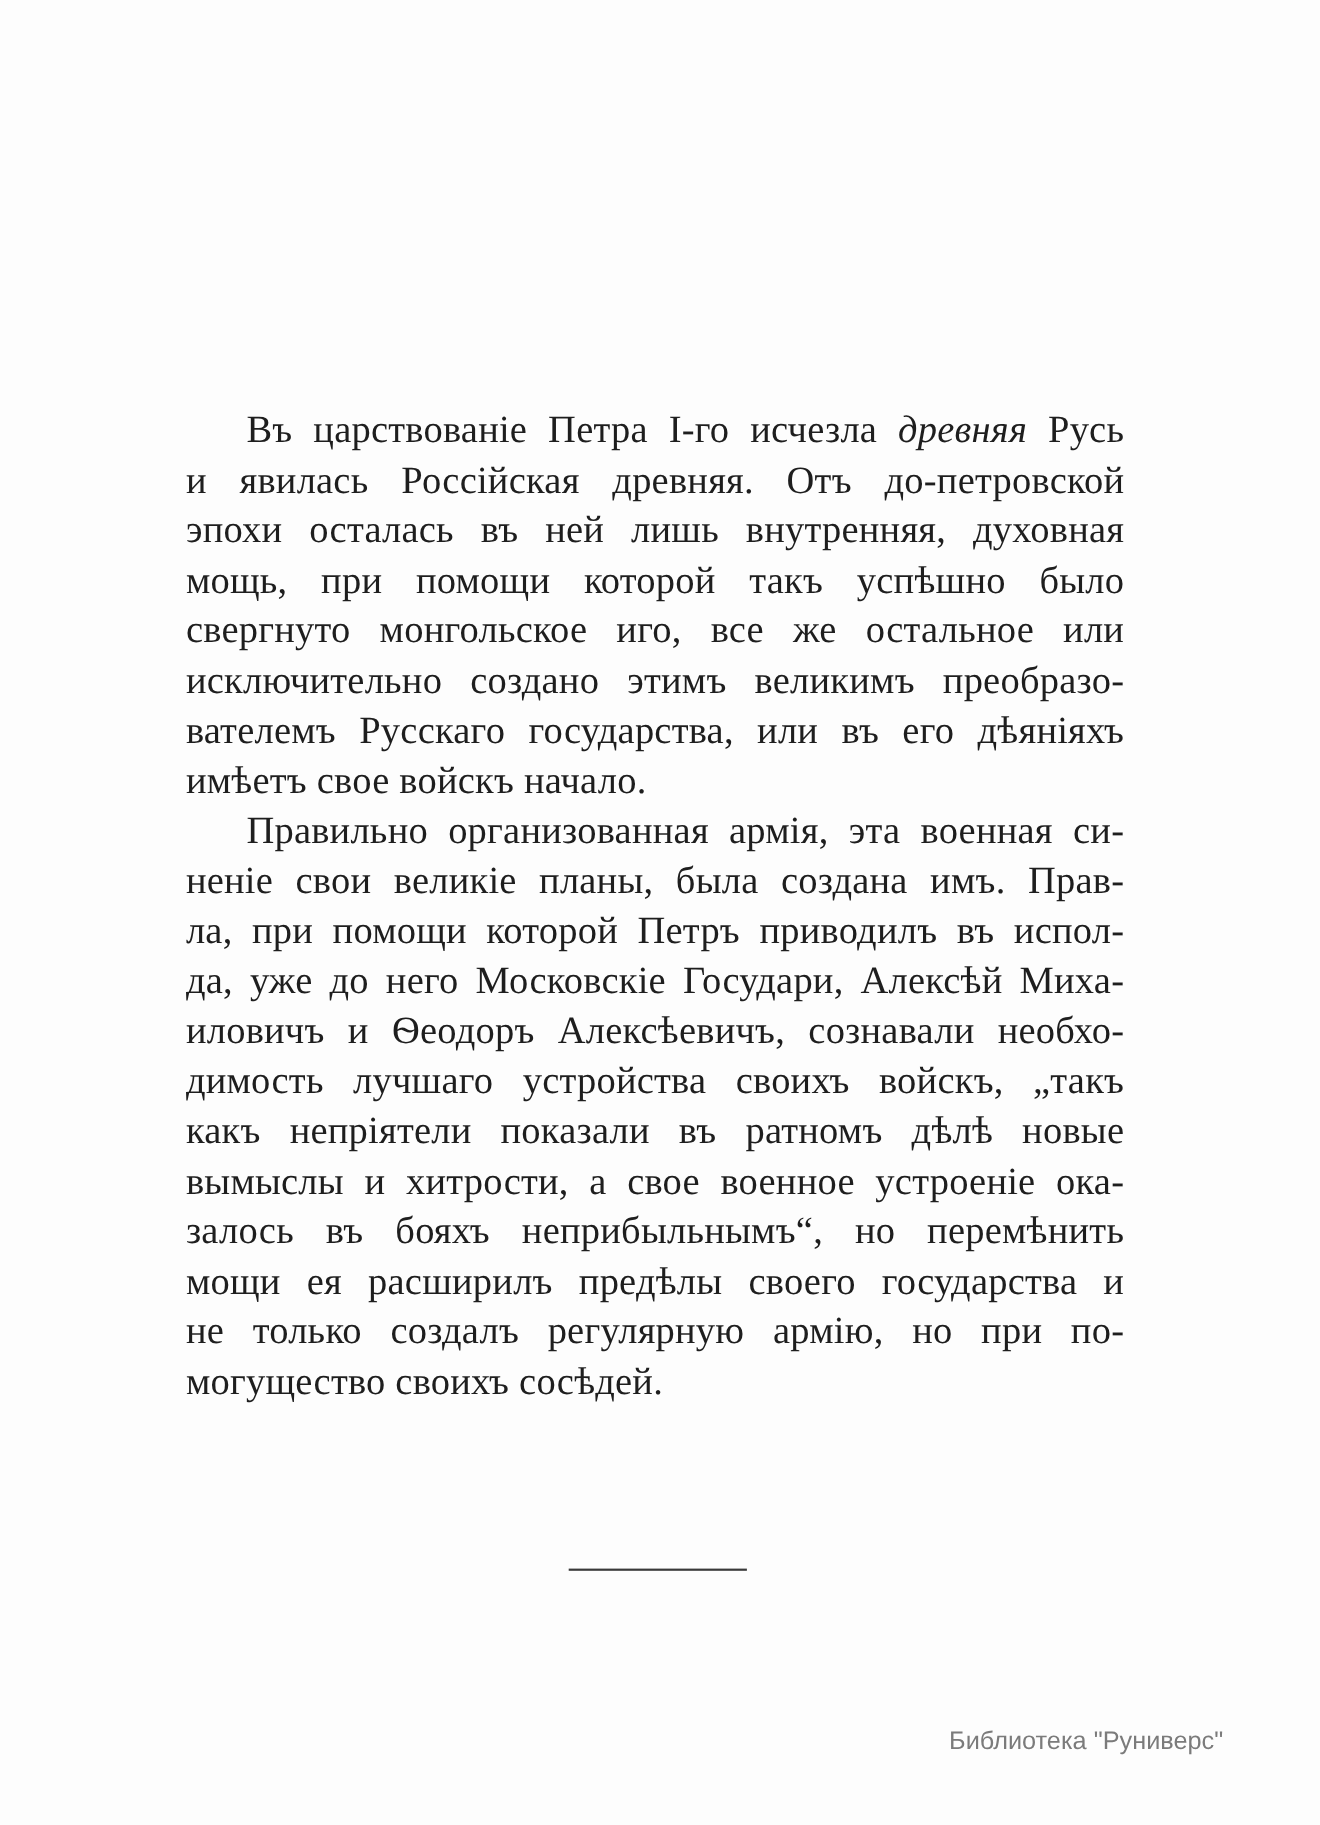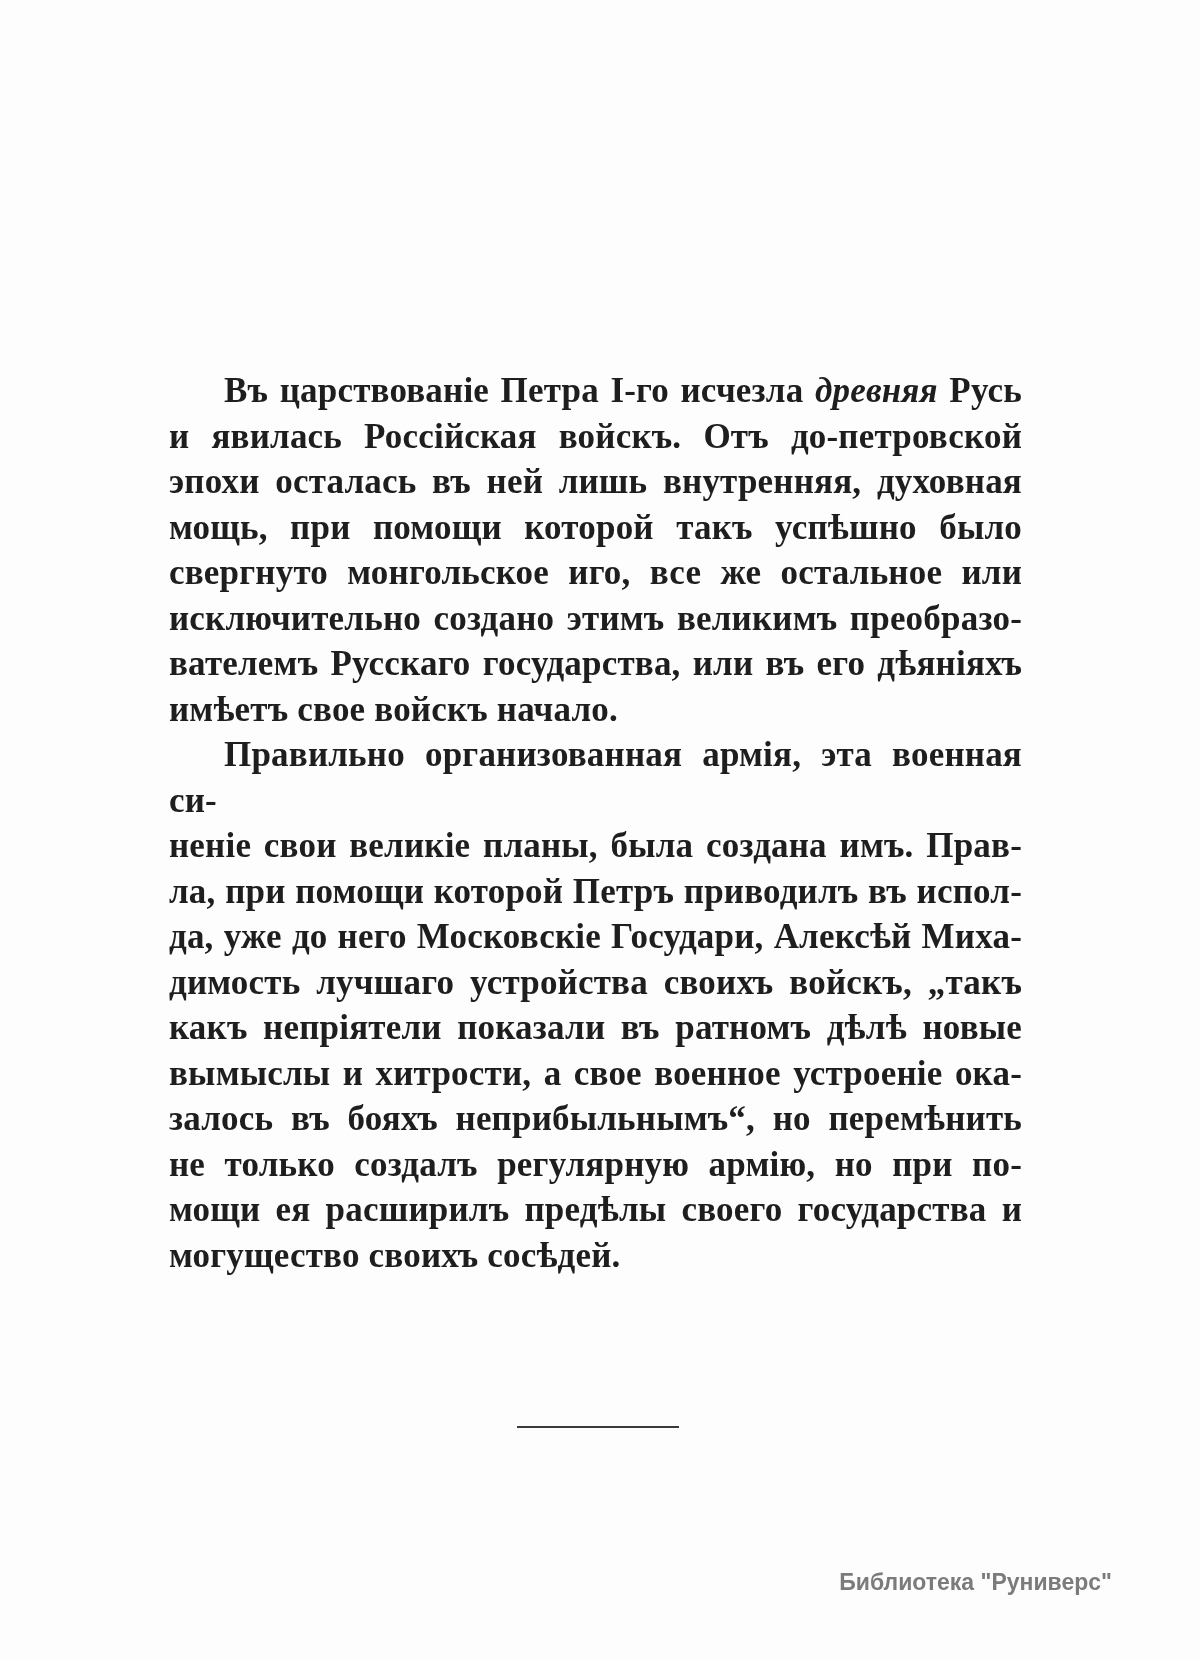--- a/index.html
+++ b/index.html
@@ -10,21 +10,20 @@
     width: 1200px;
     height: 1659px;
     position: relative;
     background: #fdfdfd;
     overflow: hidden;
     font-family: "Liberation Serif", "DejaVu Serif", serif;
   }
   .page {
     position: absolute;
     inset: 0;
-    font-weight: bold;
   }
   .doc {
     position: absolute;
     left: 169px;
     top: 368px;
     width: 853px;
     font-size: 35px;
     line-height: 45.5px;
     color: #1e1e1e;
     letter-spacing: 0.2px;
@@ -63,38 +62,39 @@
 </style>
 </head>
 <body>
 
 <div class="page">
 
   <div class="doc">
 
     <div class="line indent"><span>Въ царствованіе Петра I-го исчезла </span><span class="it">древняя</span><span> Русь</span></div>
 
-    <div class="line">и явилась Россійская войскъ. Отъ до-петровской</div>
+    <div class="line">и явилась Россійская древняя. Отъ до-петровской</div>
     <div class="line">эпохи осталась въ ней лишь внутренняя, духовная</div>
     <div class="line">мощь, при помощи которой такъ успѣшно было</div>
     <div class="line">свергнуто монгольское иго, все же остальное или</div>
     <div class="line">исключительно создано этимъ великимъ преобразо-</div>
     <div class="line">вателемъ Русскаго государства, или въ его дѣяніяхъ</div>
     <div class="line para-end">имѣетъ свое войскъ начало.</div>
 
     <div class="line indent">Правильно организованная армія, эта военная си-</div>
     <div class="line">неніе свои великіе планы, была создана имъ. Прав-</div>
     <div class="line">ла, при помощи которой Петръ приводилъ въ испол-</div>
     <div class="line">да, уже до него Московскіе Государи, Алексѣй Миха-</div>
+    <div class="line">иловичъ и Ѳеодоръ Алексѣевичъ, сознавали необхо-</div>
     <div class="line">димость лучшаго устройства своихъ войскъ, „такъ</div>
     <div class="line">какъ непріятели показали въ ратномъ дѣлѣ новые</div>
     <div class="line">вымыслы и хитрости, а свое военное устроеніе ока-</div>
     <div class="line">залось въ бояхъ неприбыльнымъ“, но перемѣнить</div>
+    <div class="line">мощи ея расширилъ предѣлы своего государства и</div>
     <div class="line">не только создалъ регулярную армію, но при по-</div>
-    <div class="line">мощи ея расширилъ предѣлы своего государства и</div>
     <div class="line para-end">могущество своихъ сосѣдей.</div>
 
   </div>
 
   <div class="divider"></div>
 
   <div class="watermark">Библиотека "Руниверс"</div>
 
 </div>
 

